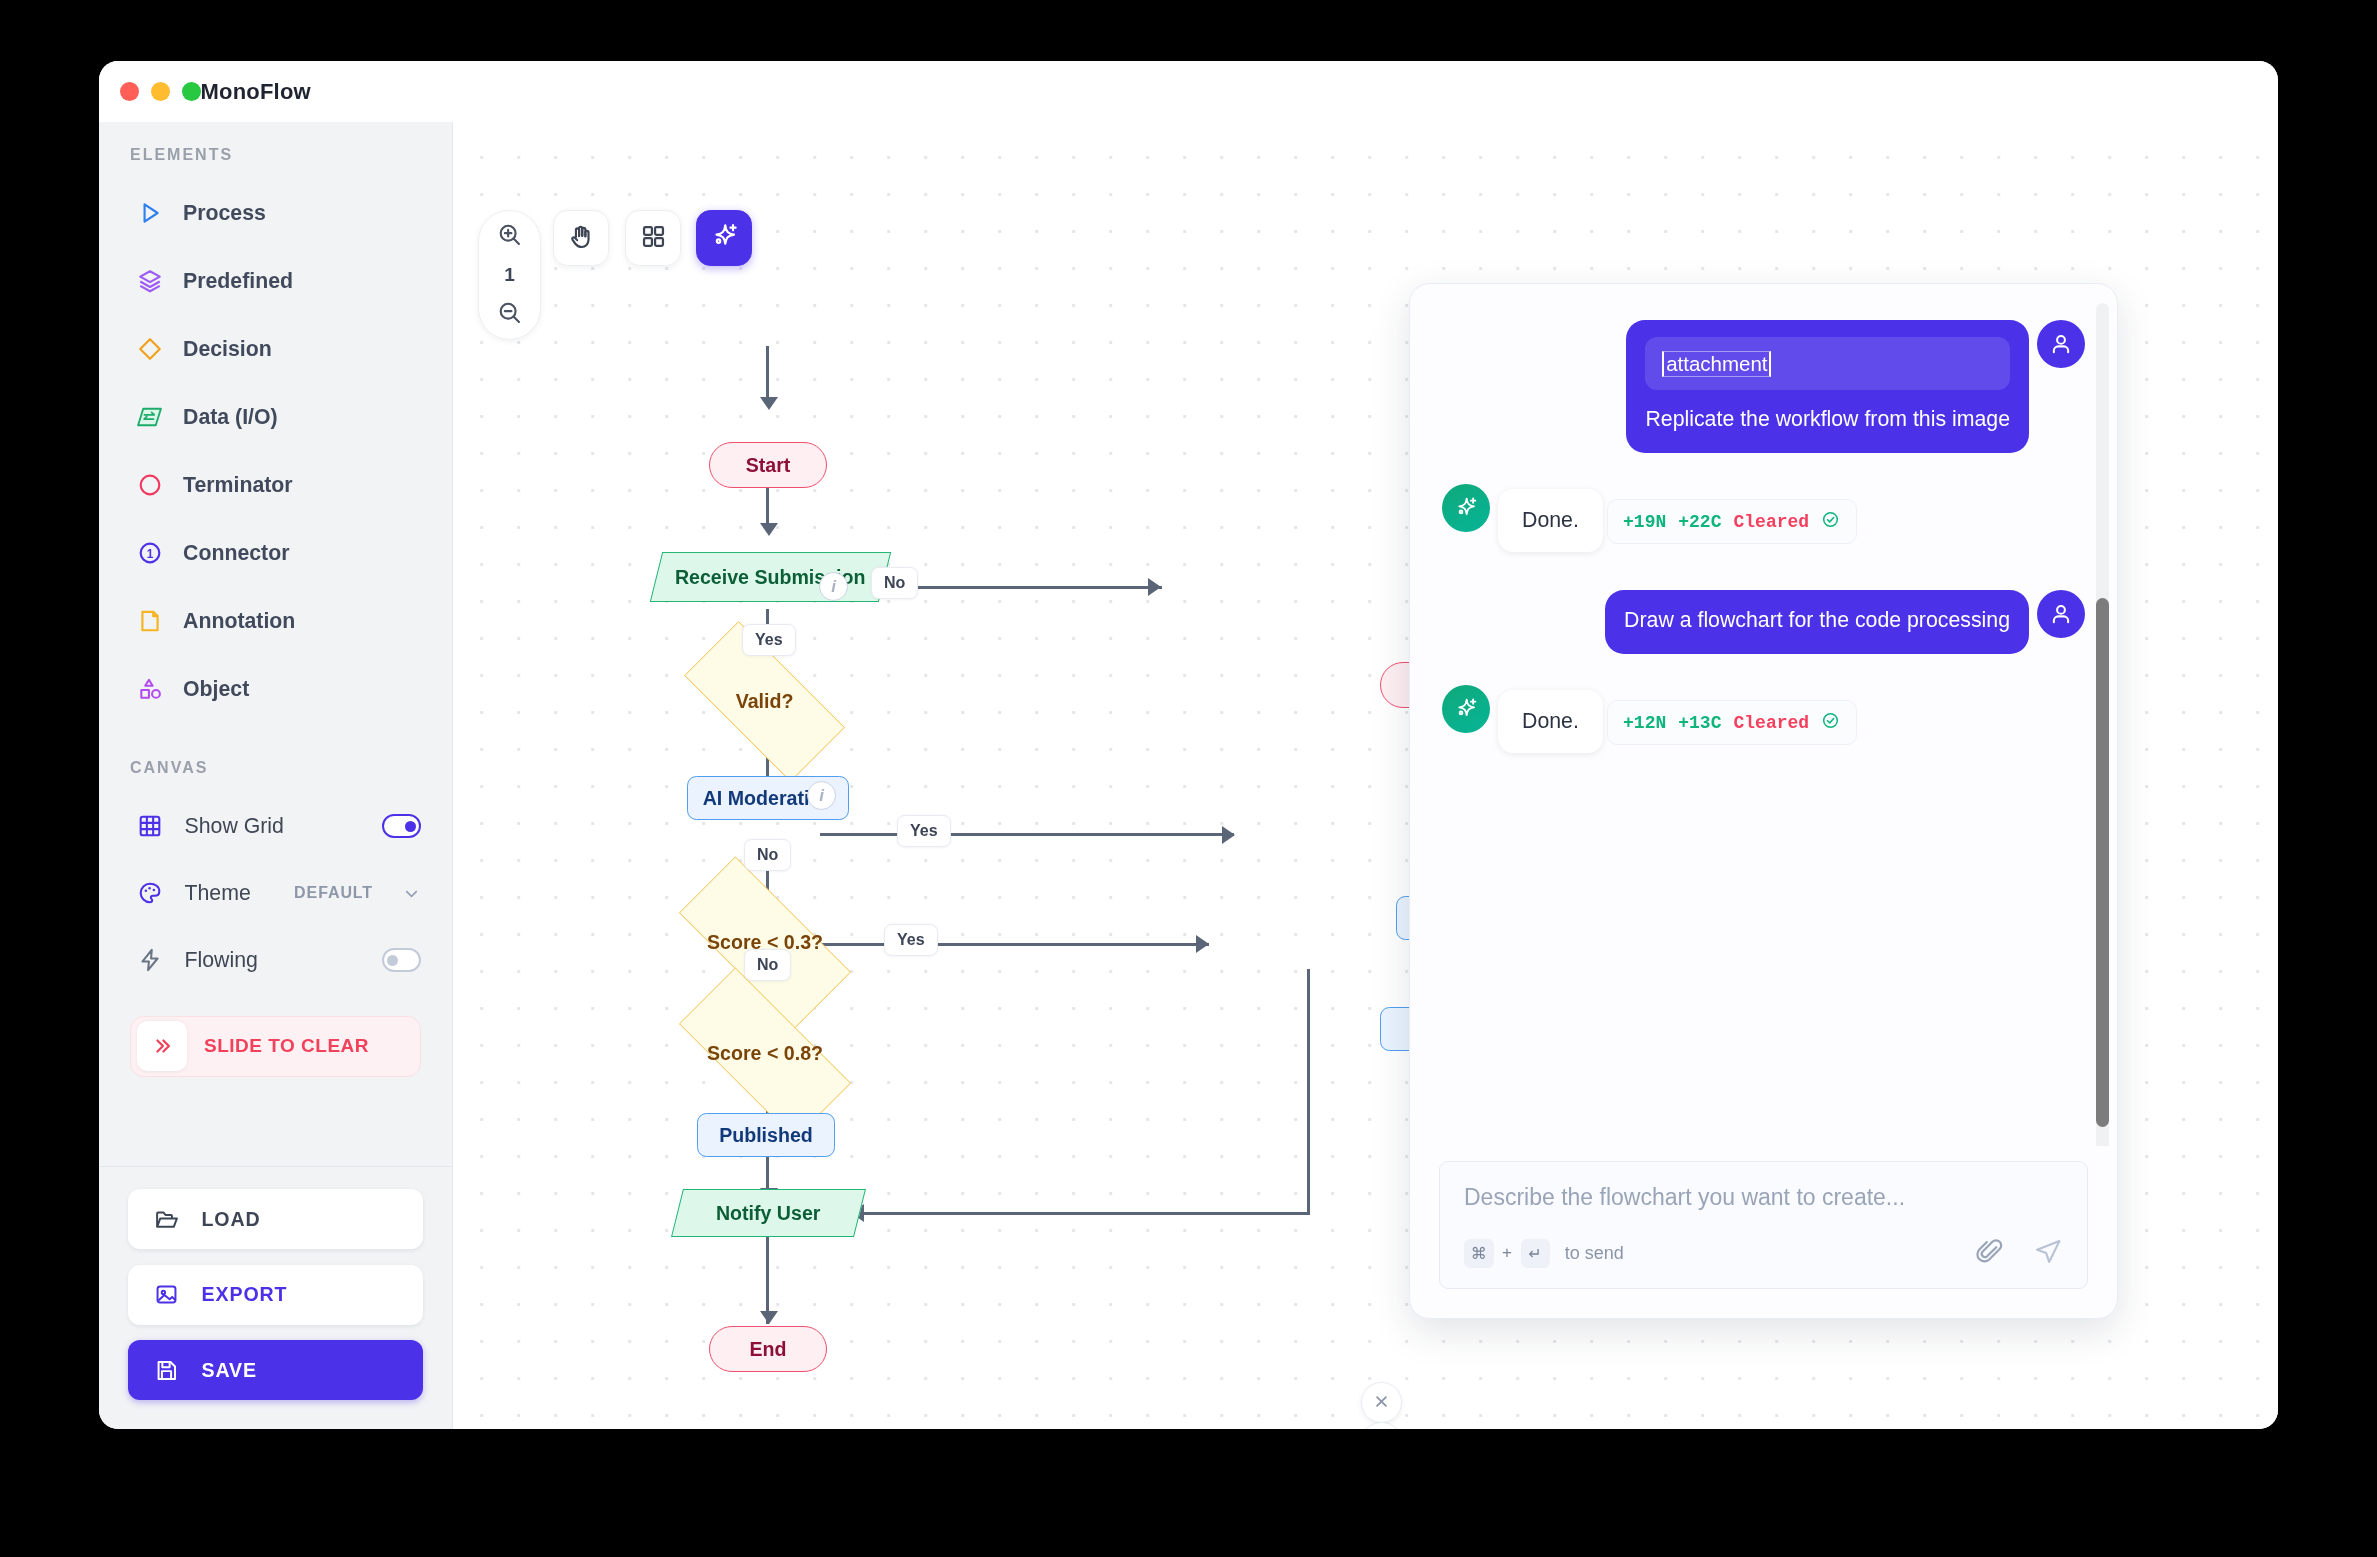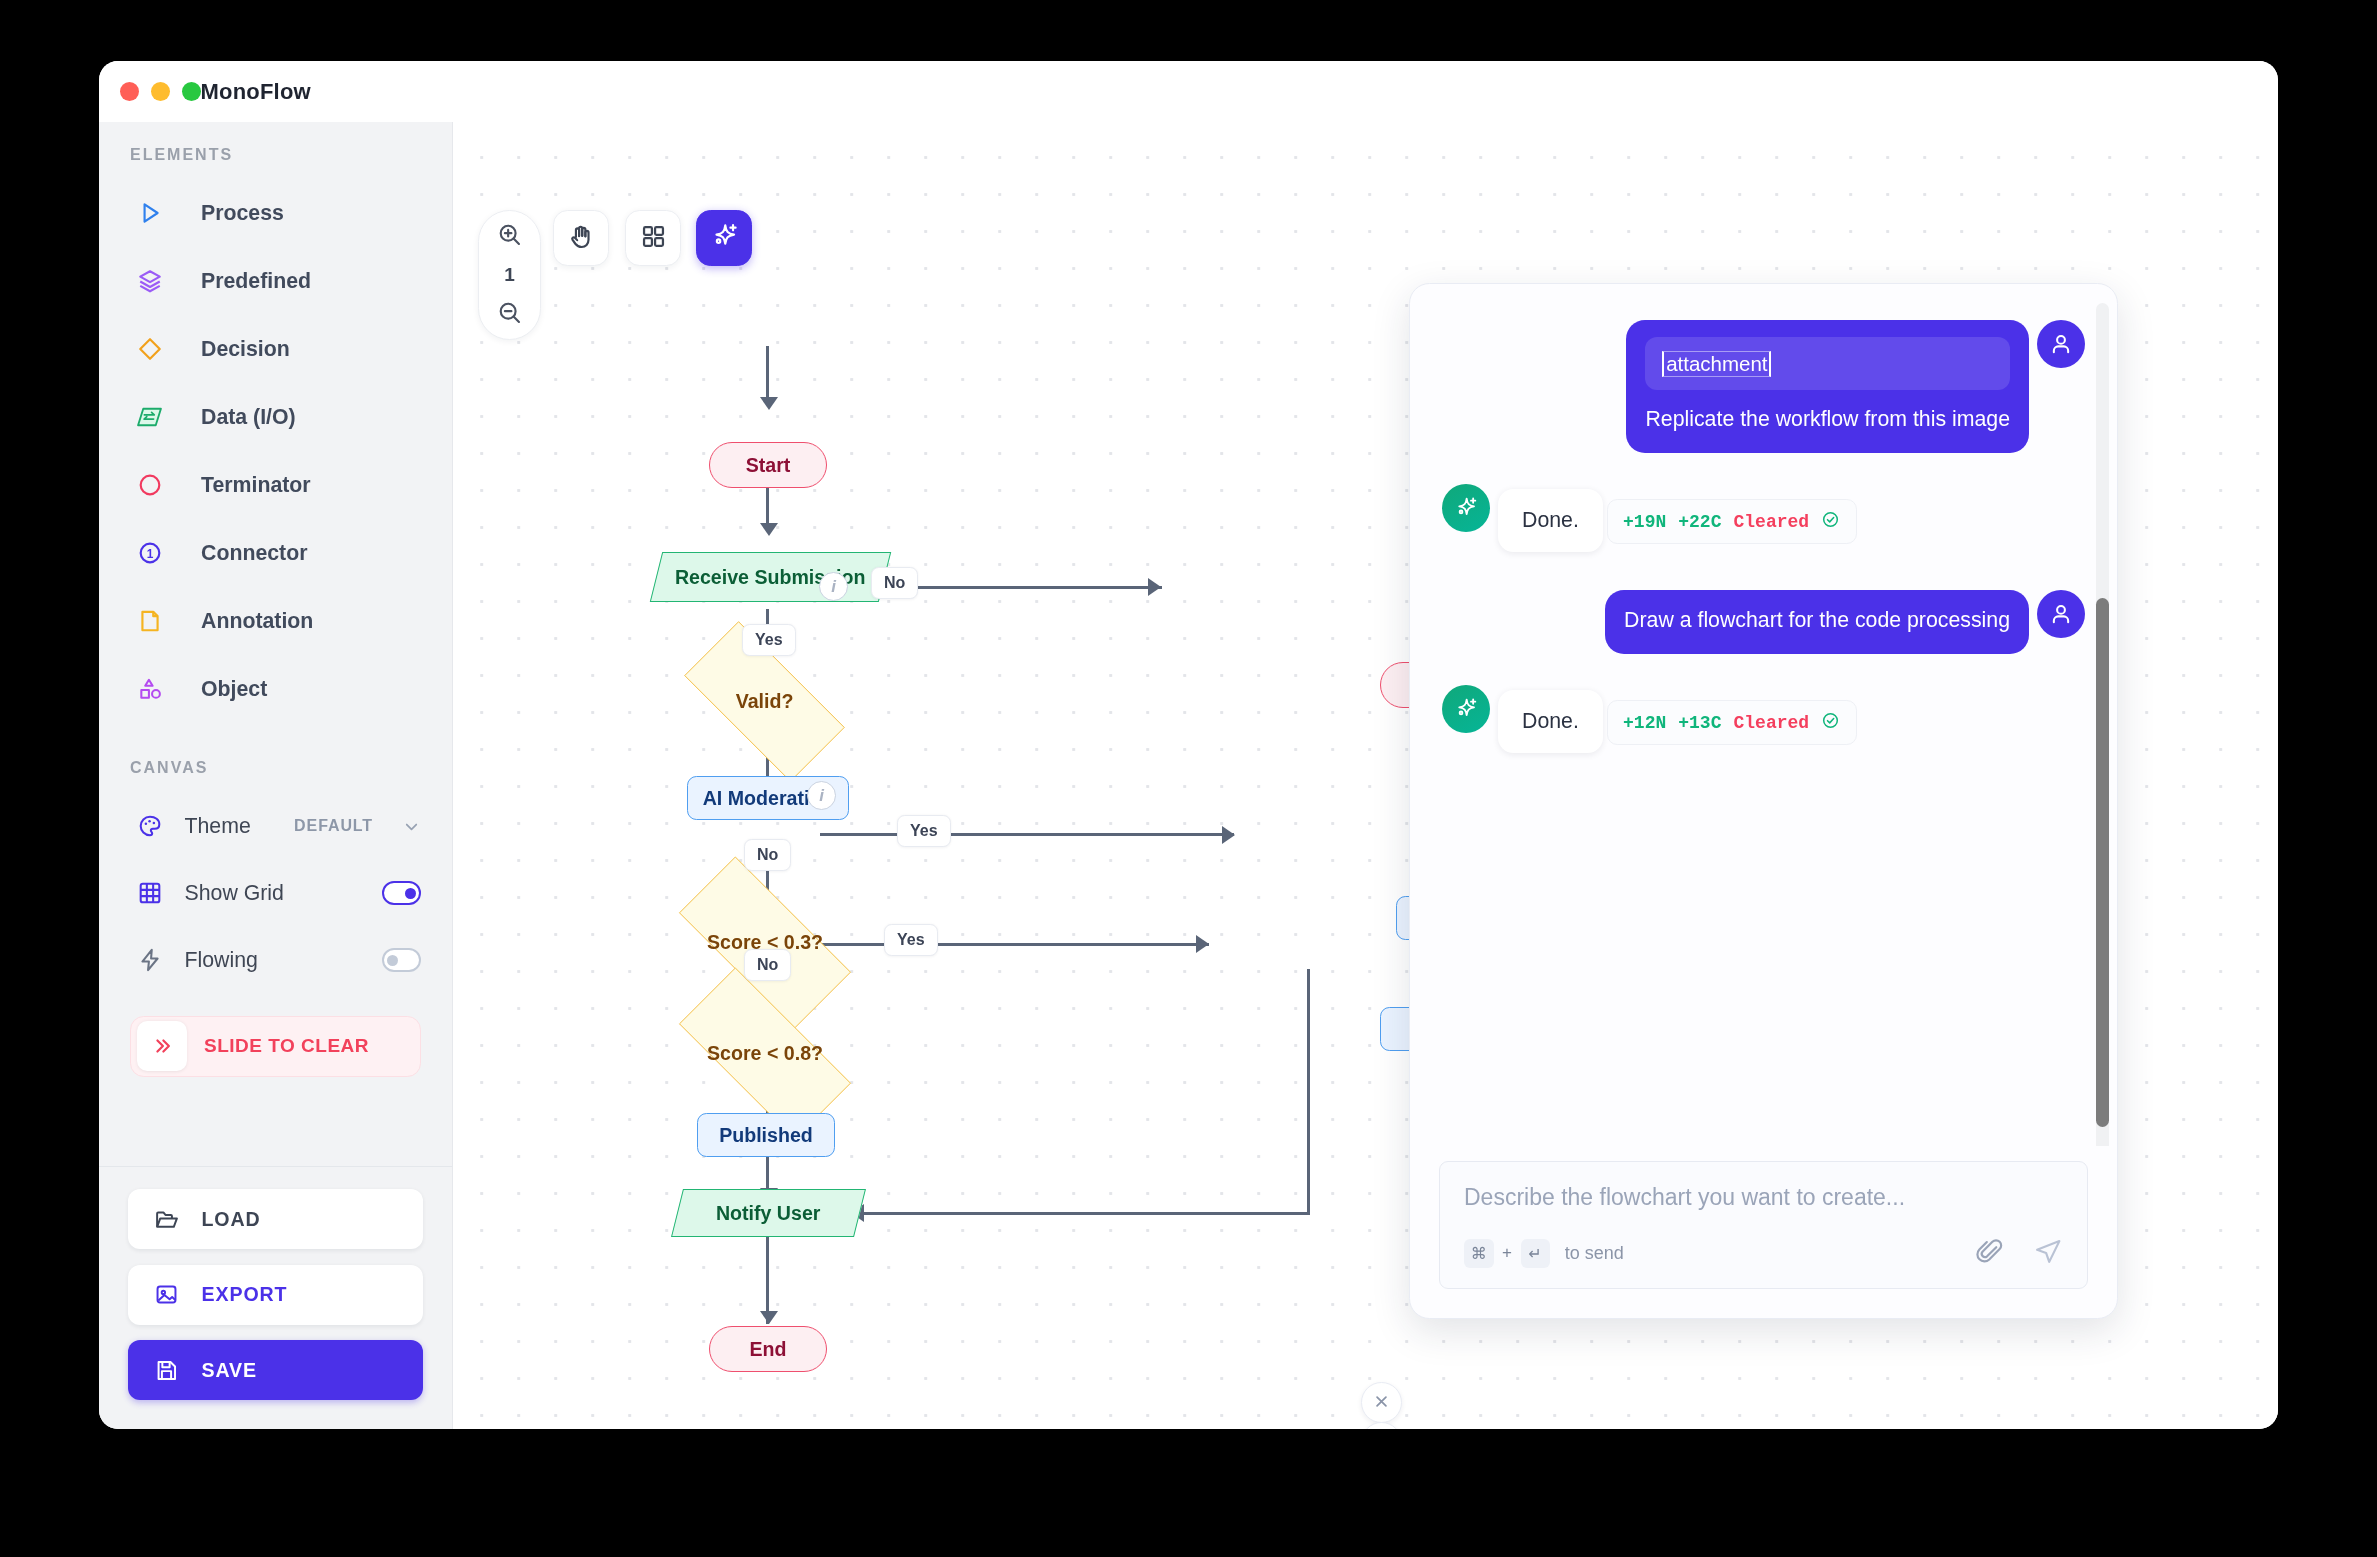--- a/index.html
+++ b/index.html
@@ -62,21 +62,21 @@
     font-weight: bold;
     letter-spacing: 2px;
     color: #9aa0ab;
     padding: 0 0 0 31px;
     margin-bottom: 15.4px;
   }
   #elements-list { display: flex; flex-direction: column; }
   .elem-item {
     display: flex;
     align-items: center;
-    gap: 37px;
+    gap: 19px;
     height: 68px;
     padding-left: 36px;
     cursor: pointer;
   }
   .elem-icon { width: 29px; height: 29px; display: flex; align-items: center; justify-content: center; flex: 0 0 29px;}
   .elem-label { font-size: 21.3px; font-weight: bold; color: #414a5c; }
 
   #canvas-section { margin-top: 36px; }
   .canvas-row {
     display: flex;
@@ -448,48 +448,48 @@
           <span class="elem-label">Object</span>
         </div>
       </div>
 
       <div id="canvas-section">
         <div class="section-label">CANVAS</div>
 
         <div class="canvas-row">
           <span class="elem-icon">
             <svg width="26" height="26" viewBox="0 0 24 24" fill="none" stroke="#4b31e8" stroke-width="1.9">
+                <rect x="3.4" y="3.4" width="17.2" height="17.2" rx="2"></rect>
+                <path d="M9.1 3.4V20.6M14.9 3.4V20.6M3.4 9.1H20.6M3.4 14.9H20.6"></path>
+              </svg>
+          </span>
+          <span class="elem-label">Show Grid</span>
+          <span class="spacer"></span>
+          <span class="toggle">
+              <span class="knob"></span>
+            </span>
+        </div>
+
+        <div class="canvas-row">
+          <span class="elem-icon">
+            <svg width="26" height="26" viewBox="0 0 24 24" fill="none" stroke="#4b31e8" stroke-width="1.9">
                 <path d="M12 3.4a8.6 8.6 0 1 0 0 17.2c1.3 0 2-0.8 2-1.8 0-1.3-1.2-1.6-1.2-2.7 0-0.9 0.8-1.5 1.9-1.5h1.6c2.6 0 4.3-1.7 4.3-4.2C20.6 6.3 16.8 3.4 12 3.4Z"></path>
                 <circle cx="8.2" cy="10" r="1.15" fill="#4b31e8" stroke="none"></circle>
                 <circle cx="11.6" cy="7.6" r="1.15" fill="#4b31e8" stroke="none"></circle>
                 <circle cx="15.6" cy="9.2" r="1.15" fill="#4b31e8" stroke="none"></circle>
               </svg>
           </span>
           <span class="elem-label">Theme</span>
           <span class="spacer"></span>
           <span class="theme-value">DEFAULT</span>
           <span class="chev">
             <svg width="19" height="19" viewBox="0 0 24 24" fill="none" stroke="#98a2b3" stroke-width="2.2" stroke-linecap="round" stroke-linejoin="round">
                 <path d="M6 9.5 L12 15.5 L18 9.5"></path>
               </svg>
           </span>
-        </div>
-
-        <div class="canvas-row">
-          <span class="elem-icon">
-            <svg width="26" height="26" viewBox="0 0 24 24" fill="none" stroke="#4b31e8" stroke-width="1.9">
-                <rect x="3.4" y="3.4" width="17.2" height="17.2" rx="2"></rect>
-                <path d="M9.1 3.4V20.6M14.9 3.4V20.6M3.4 9.1H20.6M3.4 14.9H20.6"></path>
-              </svg>
-          </span>
-          <span class="elem-label">Show Grid</span>
-          <span class="spacer"></span>
-          <span class="toggle">
-              <span class="knob"></span>
-            </span>
         </div>
 
         <div class="canvas-row">
           <span class="elem-icon">
             <svg width="26" height="26" viewBox="0 0 24 24" fill="none" stroke="#6b7485" stroke-width="1.9" stroke-linejoin="round">
                 <path d="M13.6 2.6 L5 13.4 H11 L10.2 21.4 L19 10.6 H13 Z"></path>
               </svg>
           </span>
           <span class="elem-label">Flowing</span>
           <span class="spacer"></span>

